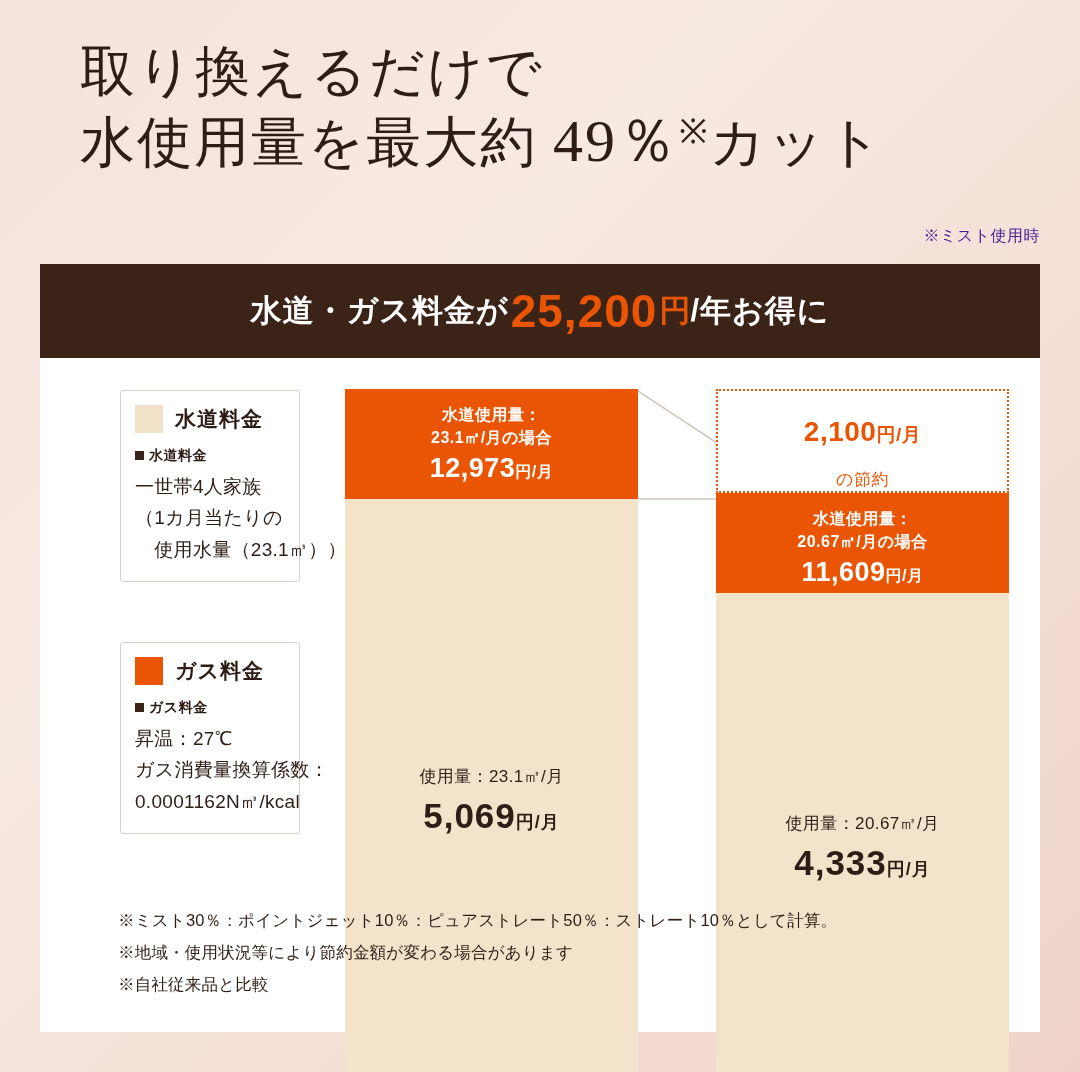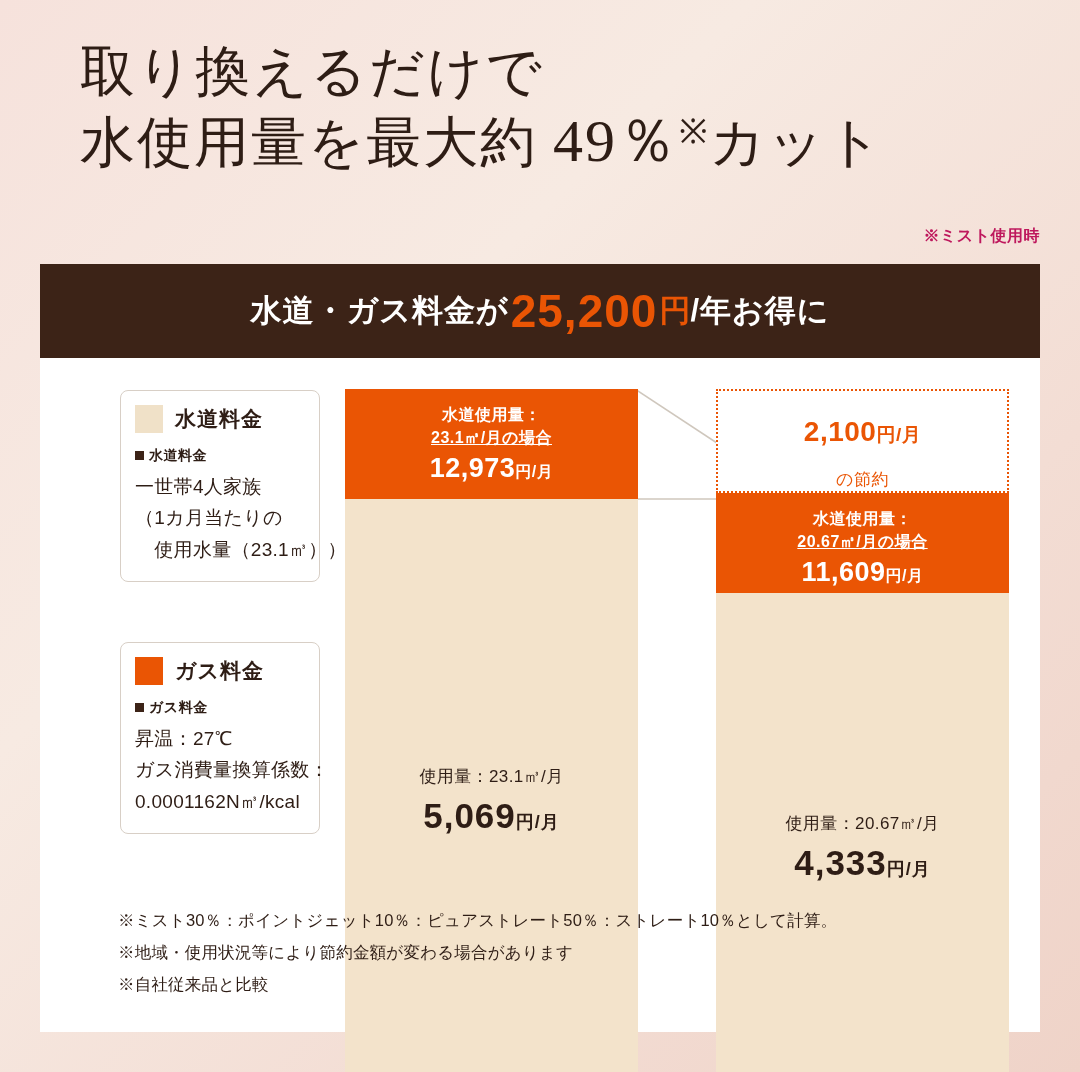--- a/index.html
+++ b/index.html
@@ -44,23 +44,22 @@
   }
   .headline .mark {
     font-size: 34px;
     vertical-align: 18px;
   }
   .note-top {
     position: absolute;
     right: 40px;
     top: 226px;
     font-size: 16px;
-    color: #be185d;
-    letter-spacing: 0.5px;
-    font-weight: bold;
+    color: #4c1d95;
+    letter-spacing: 0.5px;
   }
 
   
   .card {
     position: absolute;
     left: 40px;
     top: 264px;
     width: 1000px;
     height: 768px;
     background: #ffffff;
@@ -93,24 +92,24 @@
 
   
   .legend {
     position: absolute;
     left: 80px;
     top: 126px;
     width: 200px;
   }
   .legend-box {
     border: 1px solid #d8cfc6;
-    border-radius: 8px;
+    border-radius: 3px;
     padding: 14px 12px 16px 14px;
     box-sizing: border-box;
-    width: 200px;
+    width: 180px;
   }
   .legend-box + .legend-box {
     margin-top: 60px;
   }
   .legend-title {
     display: flex;
     align-items: center;
     gap: 12px;
     margin-bottom: 14px;
   }
@@ -177,21 +176,20 @@
     letter-spacing: 0.5px;
     line-height: 1.45;
     padding-top: 14px;
     font-weight: 700;
   }
   .seg-gas .s2 {
     font-size: 16px;
     letter-spacing: 0.5px;
     line-height: 1.45;
     font-weight: 700;
-    text-decoration: underline;
   }
   .seg-gas .s3 {
     font-size: 27px;
     font-weight: 700;
     letter-spacing: 0.5px;
     margin-top: 4px;
   }
   .seg-gas .s3 .unit {
     font-size: 16px;
     font-weight: 700;

